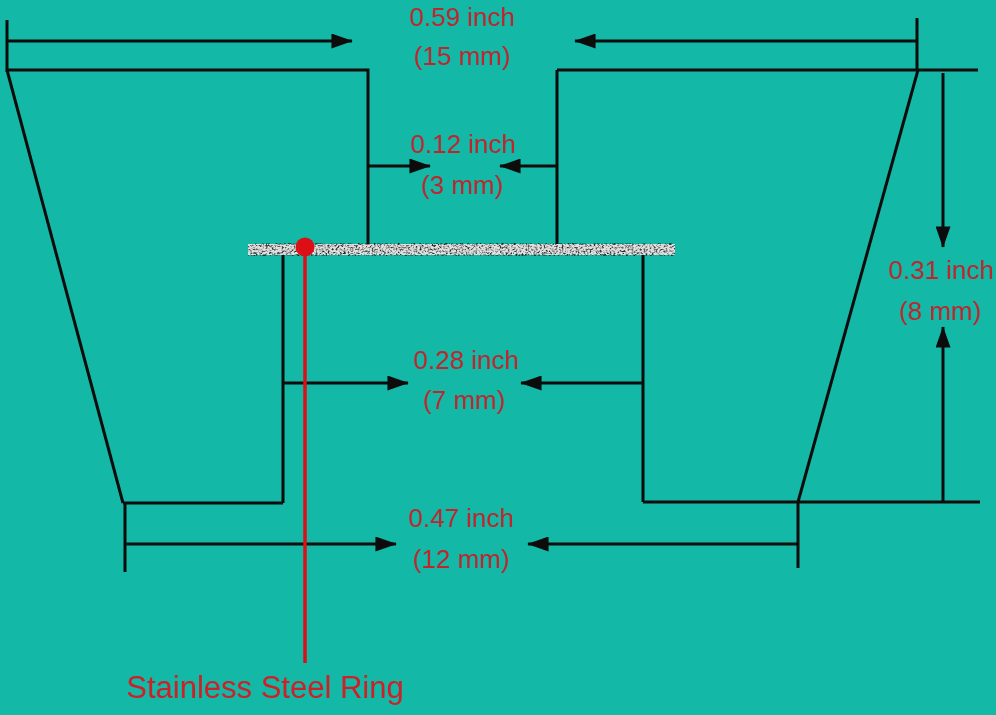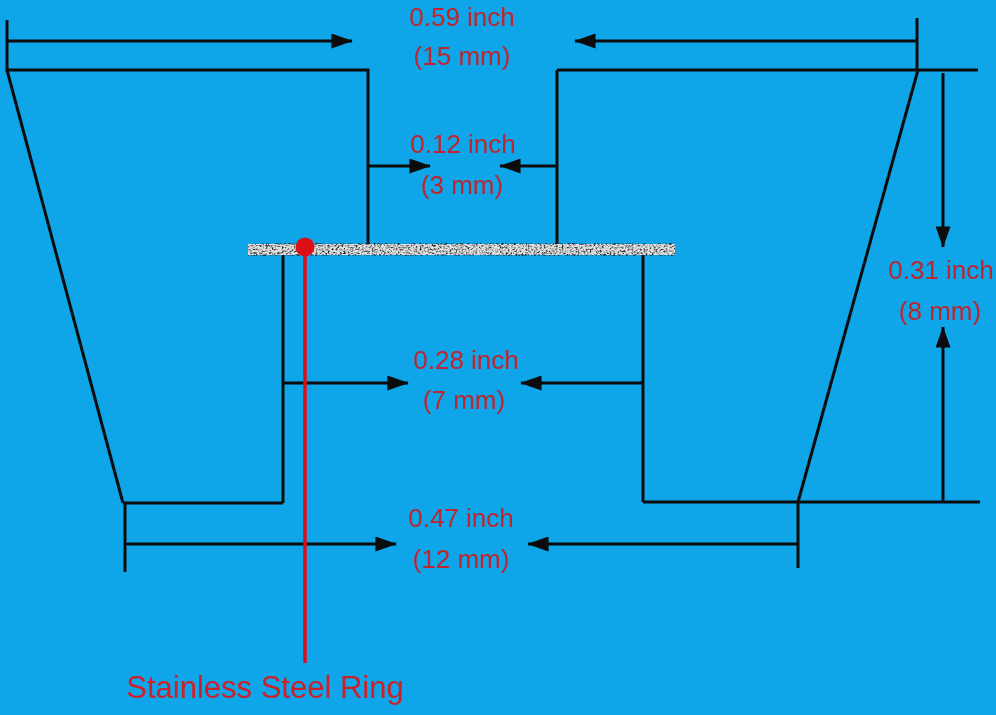--- a/index.html
+++ b/index.html
@@ -1,16 +1,16 @@
 <!DOCTYPE html>
 <html><head>
 <meta charset="utf-8">
 <style>
   html,body{margin:0;padding:0;background:#fff;}
-  .stage{position:relative;width:996px;height:715px;background:#0ea5e9;font-family:"Liberation Sans",sans-serif;overflow:hidden;}
+  .stage{position:relative;width:996px;height:715px;background:#14b8a6;font-family:"Liberation Sans",sans-serif;overflow:hidden;}
   svg{position:absolute;left:0;top:0;}
   .ln{fill:none;stroke:#0c0c0c;stroke-width:3;}
   .dim{font-size:26px;}
   .lbl{font-size:31px;}
   text{font-family:"Liberation Sans",sans-serif;}
 </style>
 </head>
 <body>
 
 <div class="stage">

